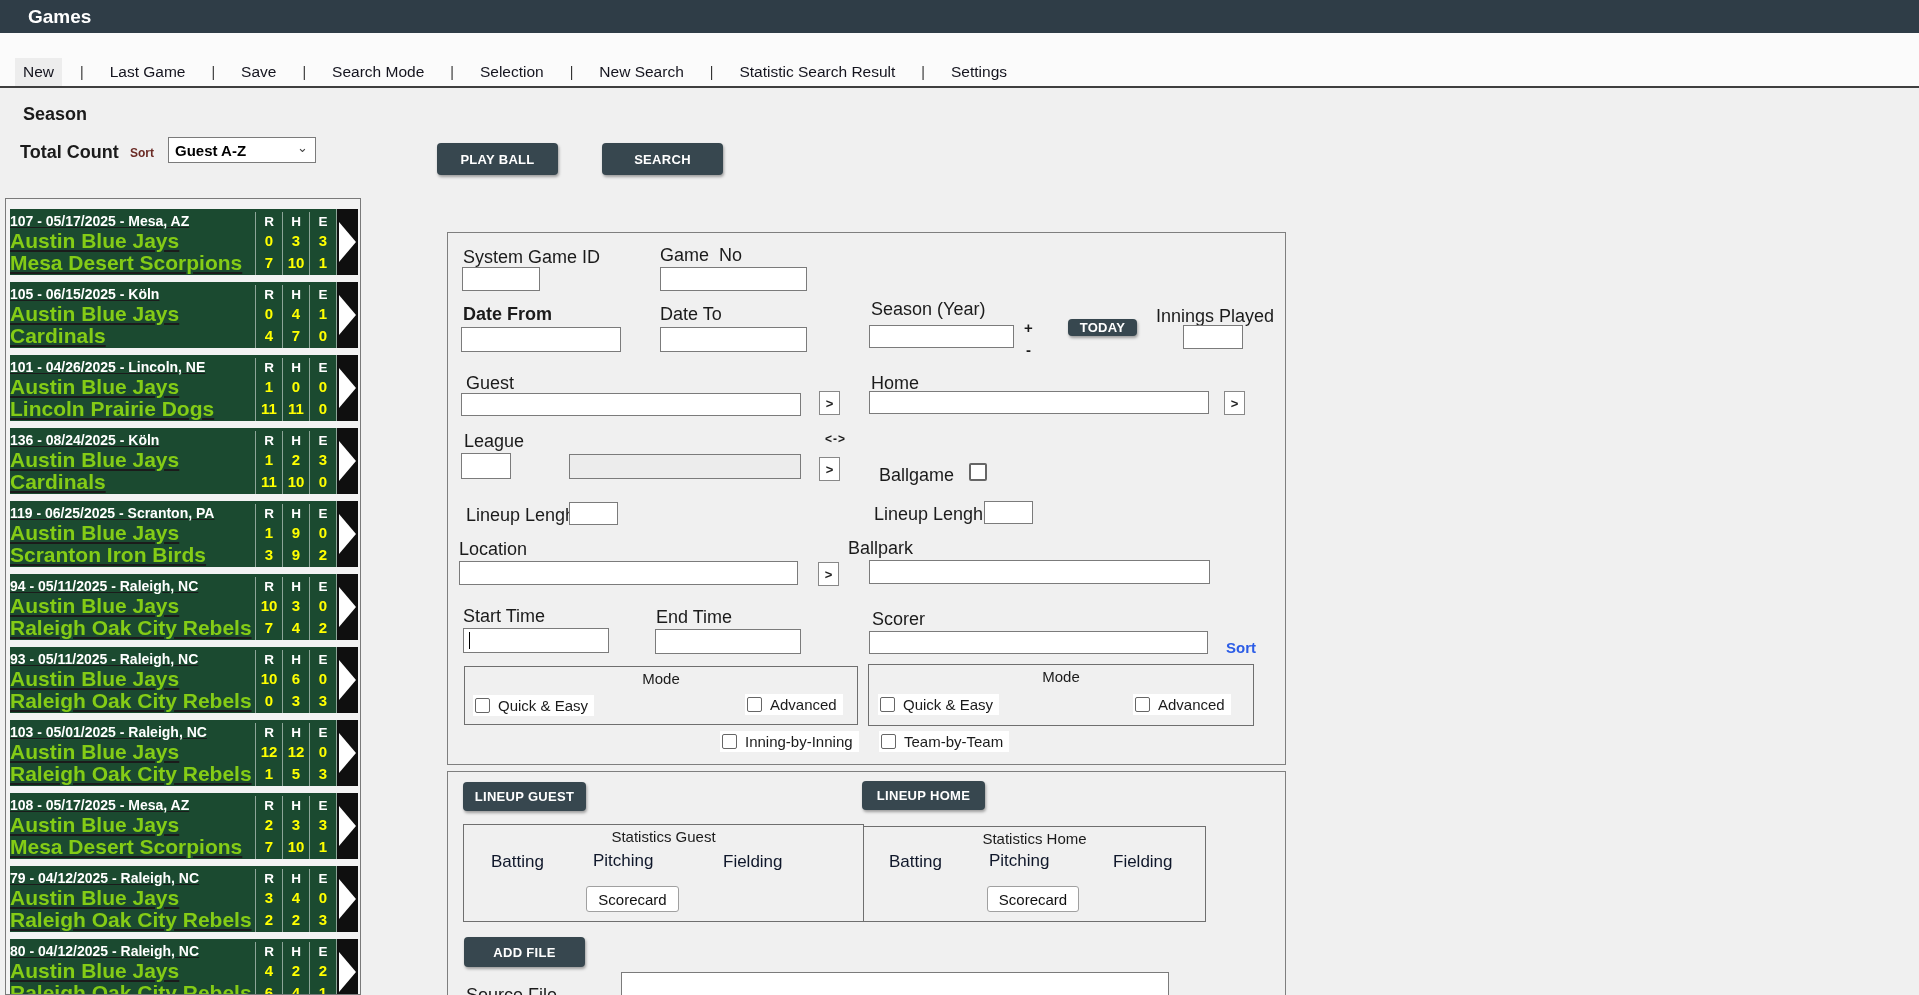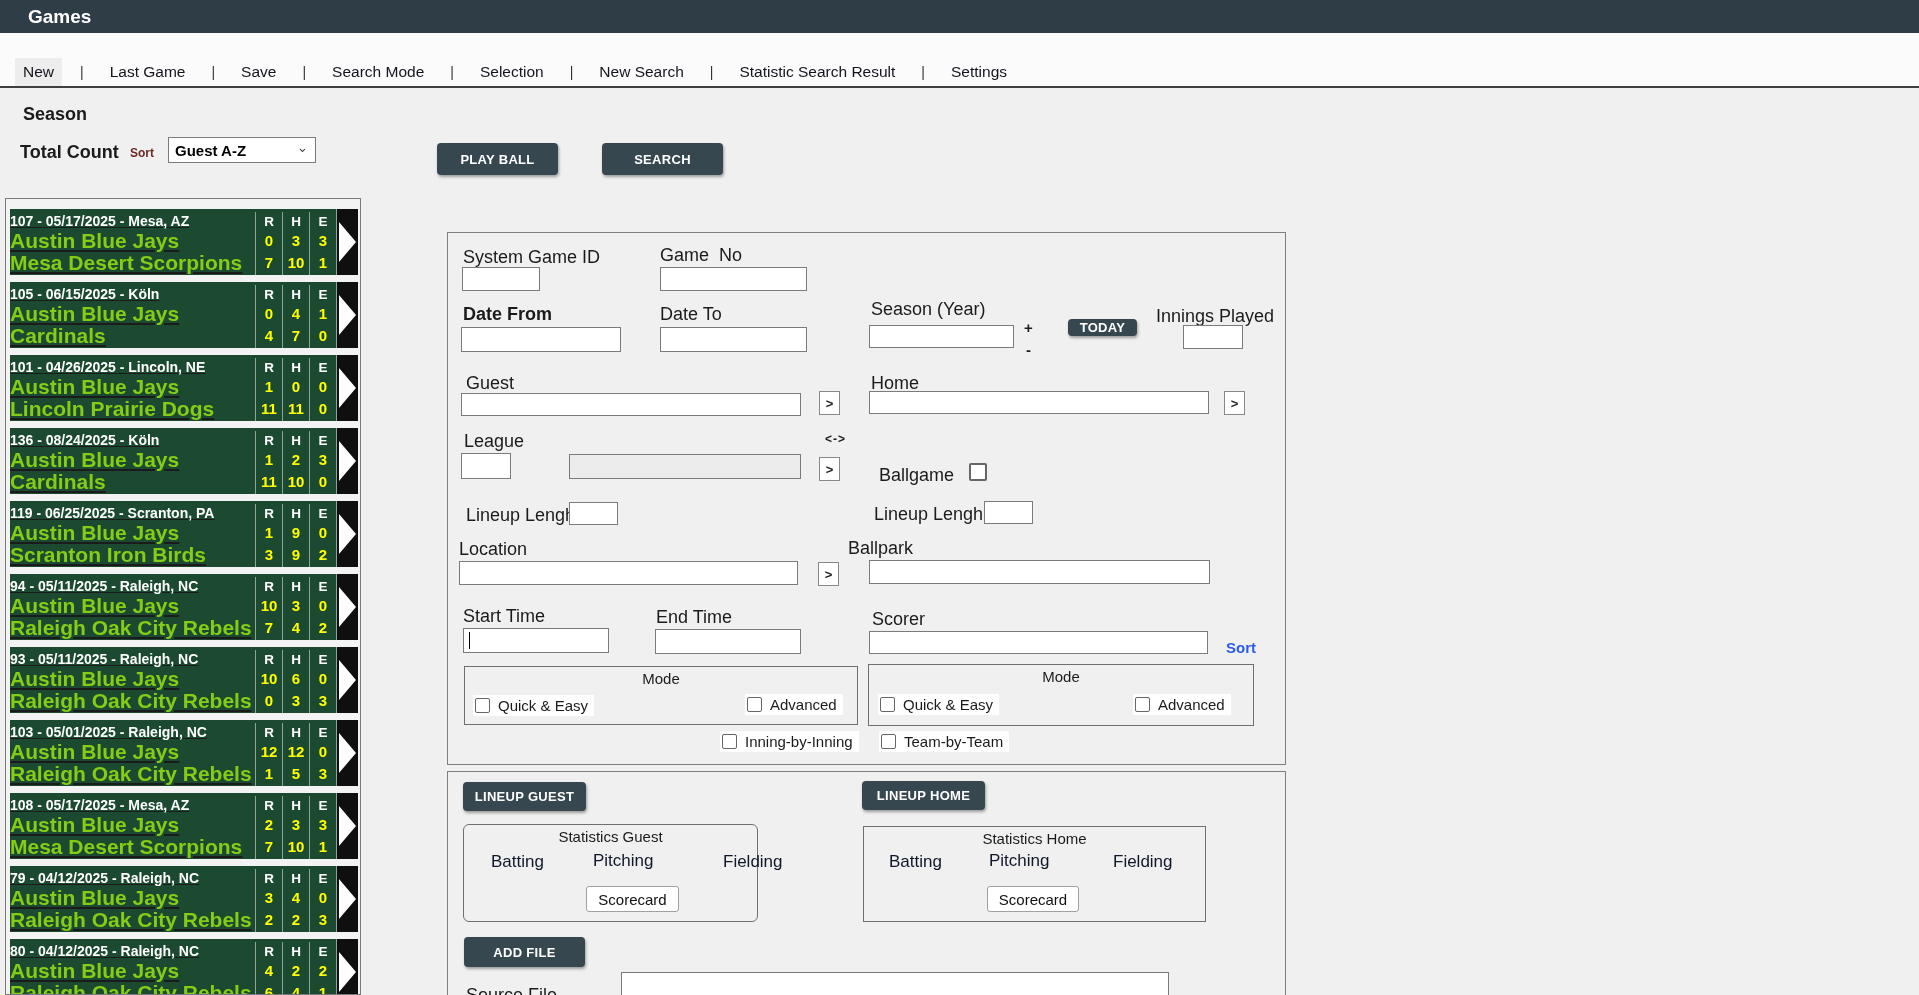--- a/index.html
+++ b/index.html
@@ -110,21 +110,21 @@
   .cb .box{width:15px;height:15px;background:#fff;border:1px solid #666;border-radius:2px;
       box-sizing:border-box;flex:0 0 auto;}
   .cb .cb-text{font-size:15px;color:#1b1b1b;white-space:pre;}
   .qe-guest{left:25px;top:462px;} .adv-guest{left:297px;top:461px;}
   .qe-home{left:430px;top:461px;} .adv-home{left:685px;top:461px;}
   .ibi-cb{left:272px;top:498px;} .tbt-cb{left:431px;top:498px;}
 
   
   .lineup-guest-btn{left:15px;top:10px;width:123px;height:29px;}
   .lineup-home-btn{left:414px;top:9px;width:123px;height:29px;}
-  .stats-guest-gb{left:15px;top:52px;width:295px;height:98px;border-radius:6px;}
+  .stats-guest-gb{left:15px;top:52px;width:401px;height:98px;}
   .stats-home-gb{left:415px;top:54px;width:343px;height:96px;}
   .stat-lbl{position:absolute;font-size:17px;color:#0f172a;}
   .batting-g{left:27px;top:27px;} .pitching-g{left:129px;top:26px;} .fielding-g{left:259px;top:27px;}
   .batting-h{left:25px;top:25px;} .pitching-h{left:125px;top:24px;} .fielding-h{left:249px;top:25px;}
   .scorecard-btn{position:absolute;background:#fff;border:1px solid #a0a0a0;border-radius:3px;
     font-size:15px;color:#111;display:flex;align-items:center;justify-content:center;cursor:pointer;}
   .scorecard-g{left:122px;top:61px;width:91px;height:24px;}
   .scorecard-h{left:123px;top:59px;width:90px;height:24px;}
   .addfile-btn{left:16px;top:165px;width:121px;height:30px;}
   .sourcefile-lbl{left:18px;top:213px;}

